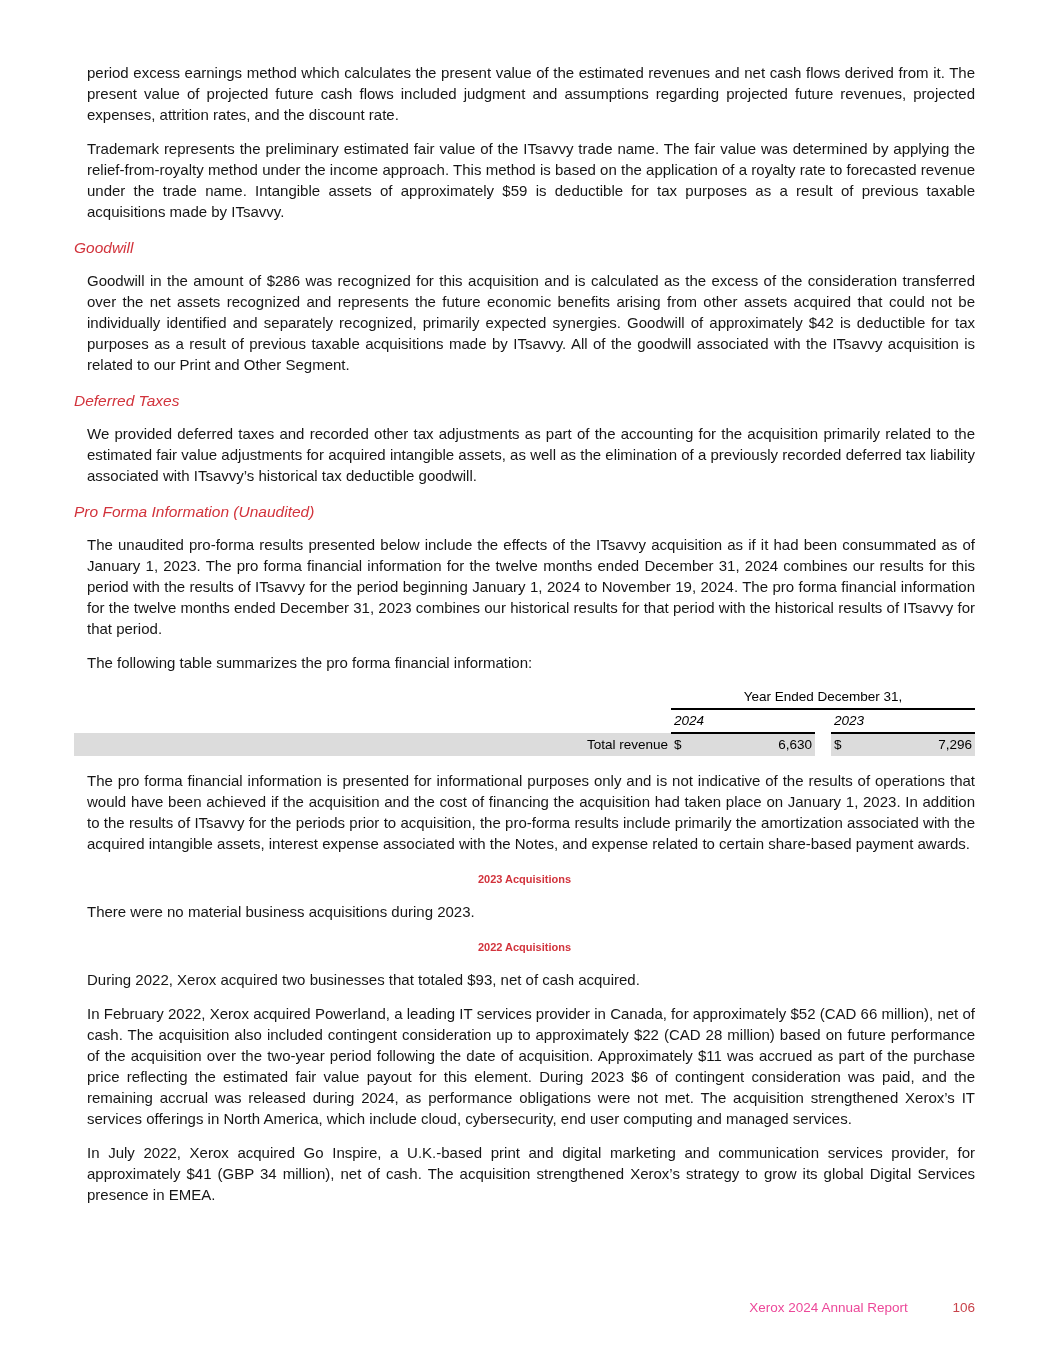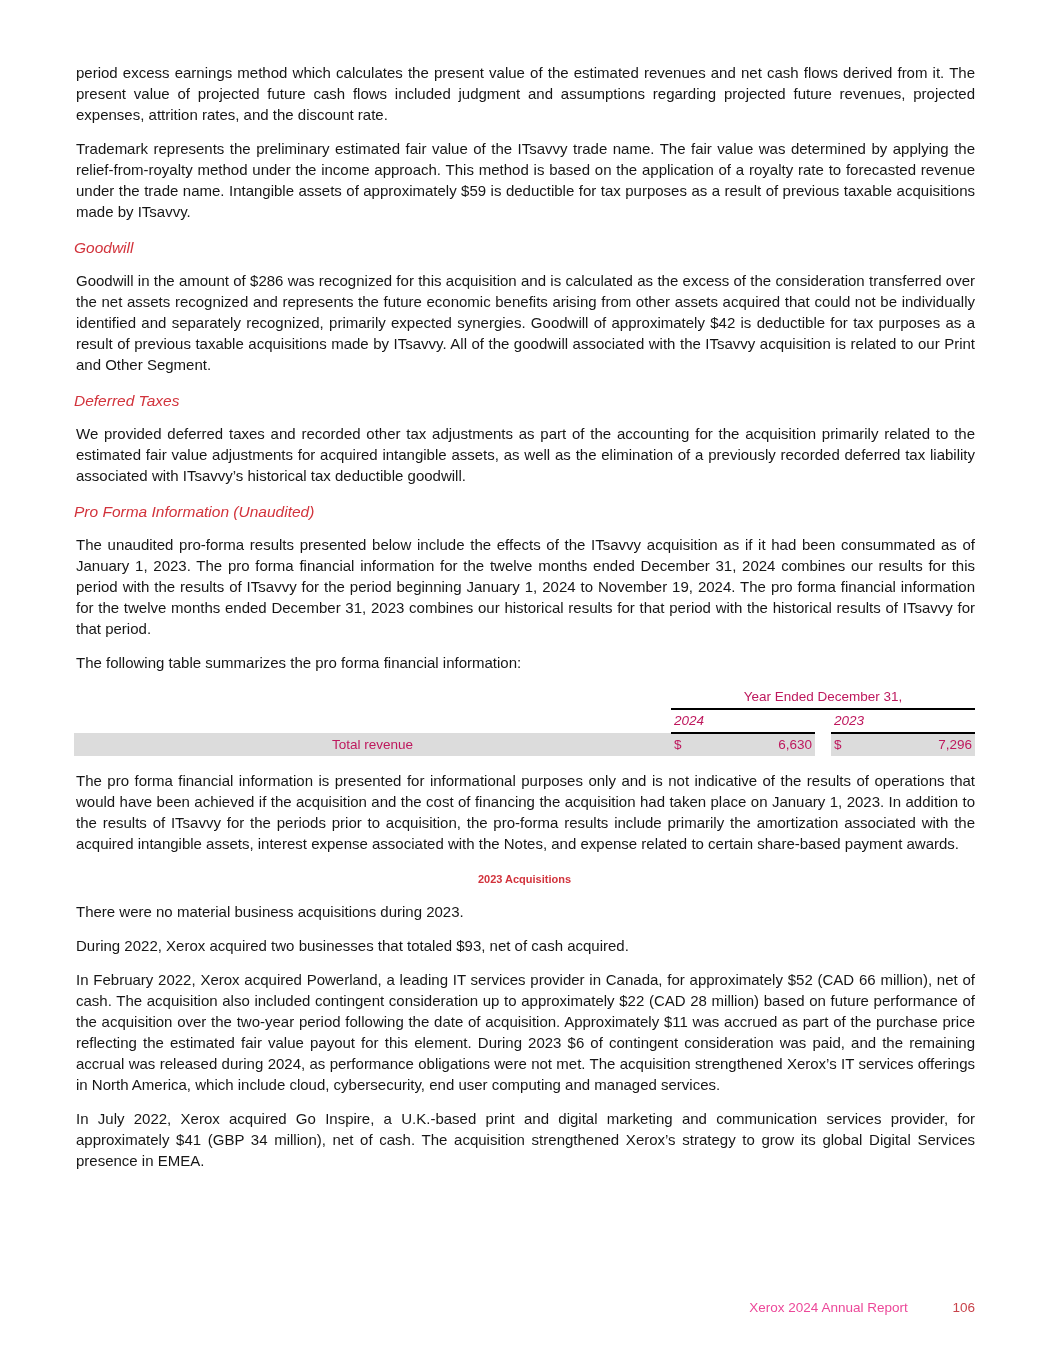--- a/index.html
+++ b/index.html
@@ -19,21 +19,21 @@
   .content {
     position: absolute;
     top: 62px;
     left: 74px;
     width: 901px;
   }
   p.body-para {
     font-size: 15px;
     line-height: 21px;
     text-align: justify;
-    margin: 0 0 13px 2px;
+    margin: 0 0 13px 13px;
     color: #161616;
   }
   h3.sub-heading-italic {
     font-size: 15.5px;
     line-height: 20px;
     font-style: italic;
     font-weight: normal;
     color: #D2333C;
     margin: 16px 0 12px 0;
   }
@@ -45,28 +45,28 @@
     margin: 15px 0 12px 0;
     text-align: center;
   }
   
   table.proforma {
     width: 100%;
     border-collapse: collapse;
     font-size: 13.5px;
     line-height: 20px;
     margin: 10px 0 14px 0;
-    color: #be185d;
+    color: #000000;
   }
   table.proforma td {
     padding: 1px 3px;
     vertical-align: bottom;
     white-space: nowrap;
   }
-  td.col-label   { width: auto; text-align: center; }
+  td.col-label   { width: auto; text-align: right; }
   td.col-cur     { width: 22px;  text-align: left; }
   td.col-val     { width: 110px; text-align: right; }
   td.col-spacer  { width: 10px;  padding: 0; }
   td.span-head {
     text-align: center;
     border-bottom: 2px solid #000000;
     padding-bottom: 3px;
   }
   td.year-head {
     text-align: left;
@@ -138,20 +138,21 @@
         </tr>
       </tbody>
     </table>
 
     <p class="body-para">The pro forma financial information is presented for informational purposes only and is not indicative of the results of operations that would have been achieved if the acquisition and the cost of financing the acquisition had taken place on January 1, 2023.  In addition to the results of ITsavvy for the periods prior to acquisition, the pro-forma results include primarily the amortization associated with the acquired intangible assets, interest expense associated with the Notes, and expense related to certain share-based payment awards.</p>
 
     <h3 class="sub-heading-bold">2023 Acquisitions</h3>
 
     <p class="body-para">There were no material business acquisitions during 2023.</p>
 
+    <h3 class="sub-heading-bold">2022 Acquisitions</h3>
 
     <p class="body-para">During 2022, Xerox acquired two businesses that totaled $93, net of cash acquired.</p>
 
     <p class="body-para">In February 2022, Xerox acquired Powerland, a leading IT services provider in Canada, for approximately $52 (CAD 66 million), net of cash. The acquisition also included contingent consideration up to approximately $22 (CAD 28 million) based on future performance of the acquisition over the two-year period following the date of acquisition. Approximately $11 was accrued as part of the purchase price reflecting the estimated fair value payout for this element. During 2023 $6 of contingent consideration was paid, and the remaining accrual was released during 2024, as performance obligations were not met. The acquisition strengthened Xerox’s IT services offerings in North America, which include cloud, cybersecurity, end user computing and managed services.</p>
 
     <p class="body-para">In July 2022, Xerox acquired Go Inspire, a U.K.-based print and digital marketing and communication services provider, for approximately $41 (GBP 34 million), net of cash. The acquisition strengthened Xerox’s strategy to grow its global Digital Services presence in EMEA.</p>
 
 
   </div>
 

